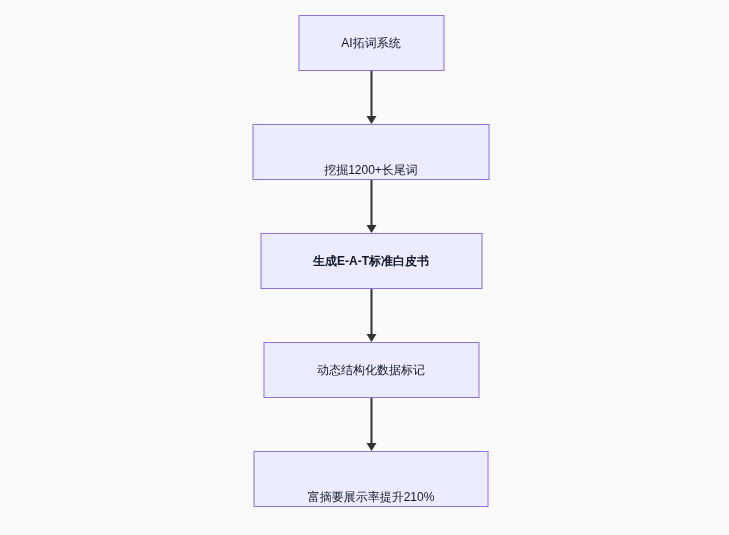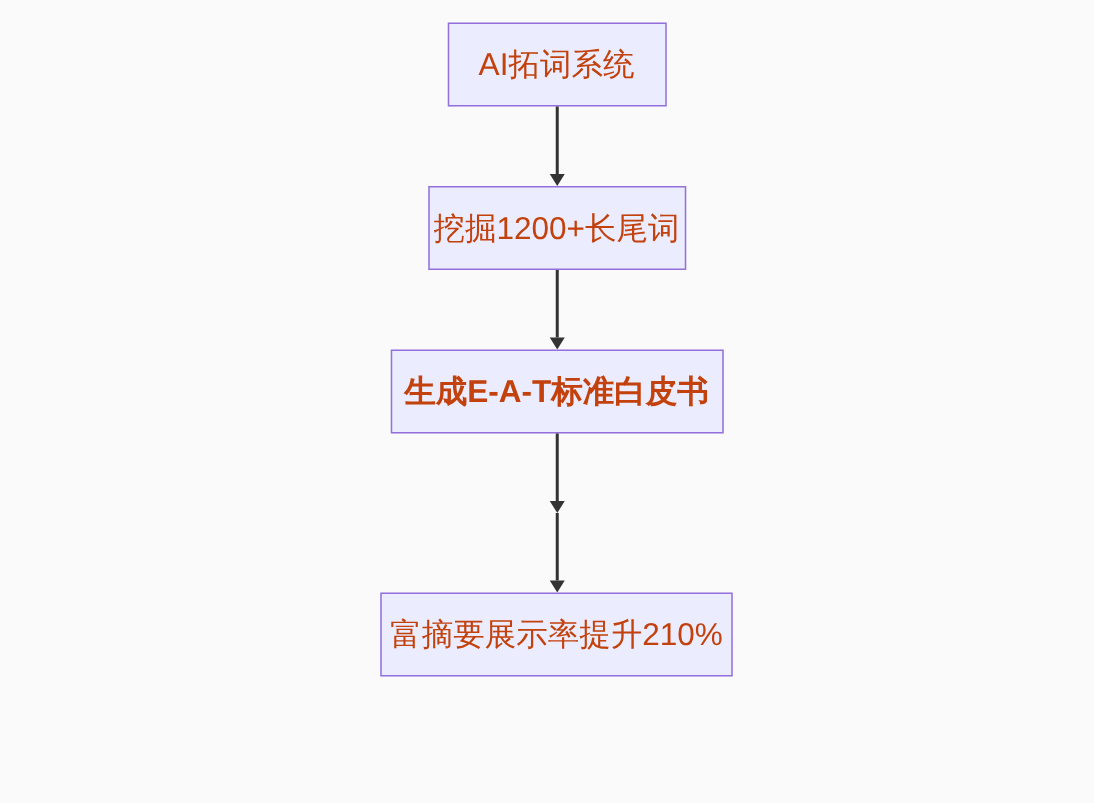--- a/index.html
+++ b/index.html
@@ -24,30 +24,30 @@
     align-items: center;
   }
   .node {
     box-sizing: border-box;
     height: 56px;
     background: #ececff;
     border: 1px solid #9370db;
     display: flex;
     align-items: center;
     justify-content: center;
-    font-size: 21px;
-    color: #c2410c;
+    font-size: 12px;
+    color: #0f172a;
     padding: 0 14px;
     white-space: nowrap;
   }
   .n0 { width: 146px; }
-  .n1 { width: 172px; }
+  .n1 { width: 237px; align-items: flex-end; }
   .n2 { width: 222px; font-weight: bold; }
   .n3 { width: 216px; }
-  .n4 { width: 235px; }
+  .n4 { width: 235px; align-items: flex-end; }
   .connector {
     display: flex;
     flex-direction: column;
     align-items: center;
     height: 53px;
   }
   .connector .line {
     width: 2px;
     flex: 1 1 auto;
     background: #333333;
@@ -86,20 +86,23 @@
 
     <div class="node n2">
       <span>生成E-A-T标准白皮书</span>
     </div>
 
     <div class="connector">
       <div class="line"></div>
       <div class="head"></div>
     </div>
 
+    <div class="node n3">
+      <span>动态结构化数据标记</span>
+    </div>
 
     <div class="connector">
       <div class="line"></div>
       <div class="head"></div>
     </div>
 
     <div class="node n4">
       <span>富摘要展示率提升210%</span>
     </div>
 

